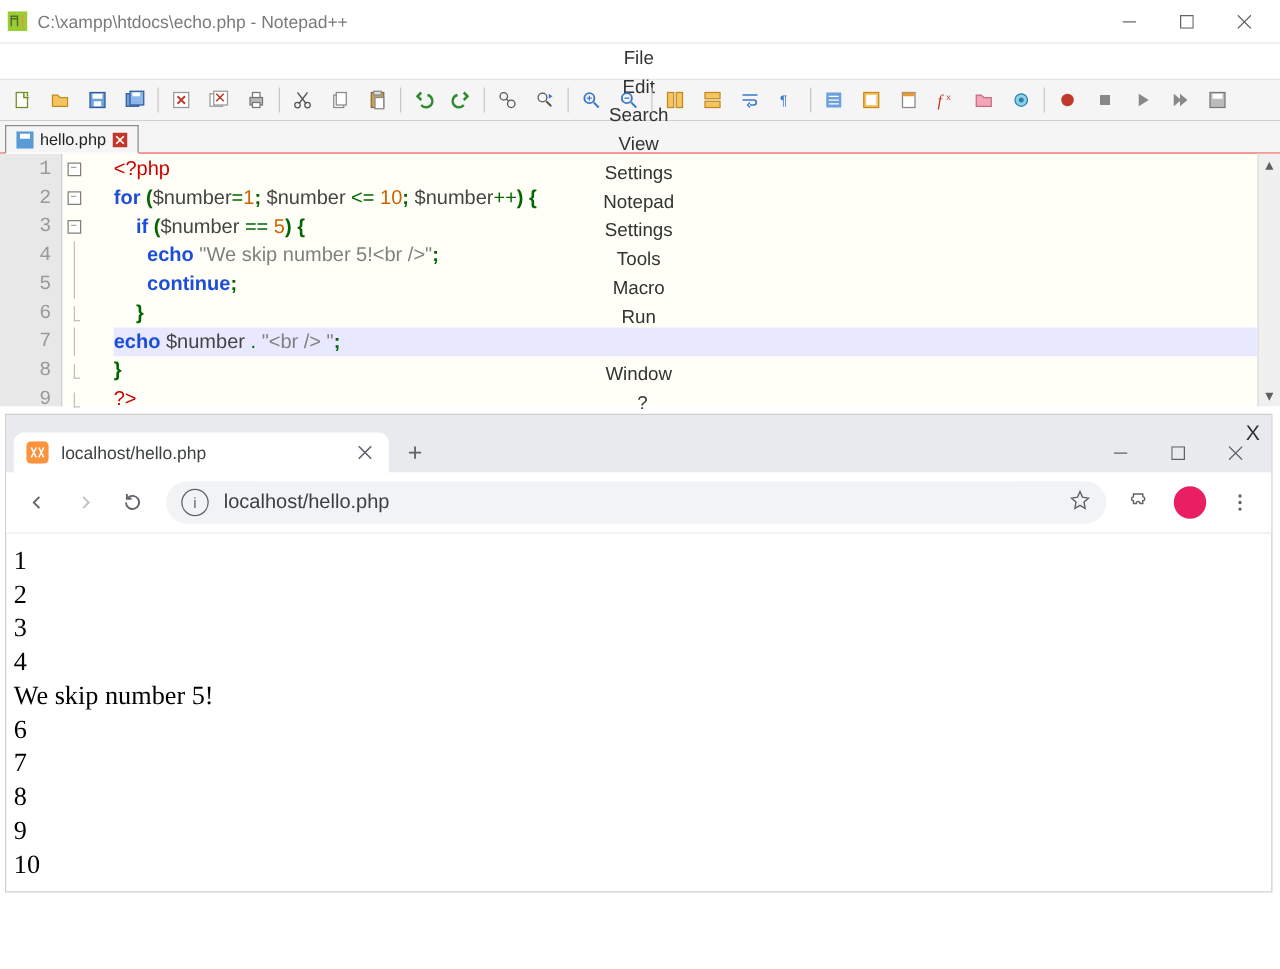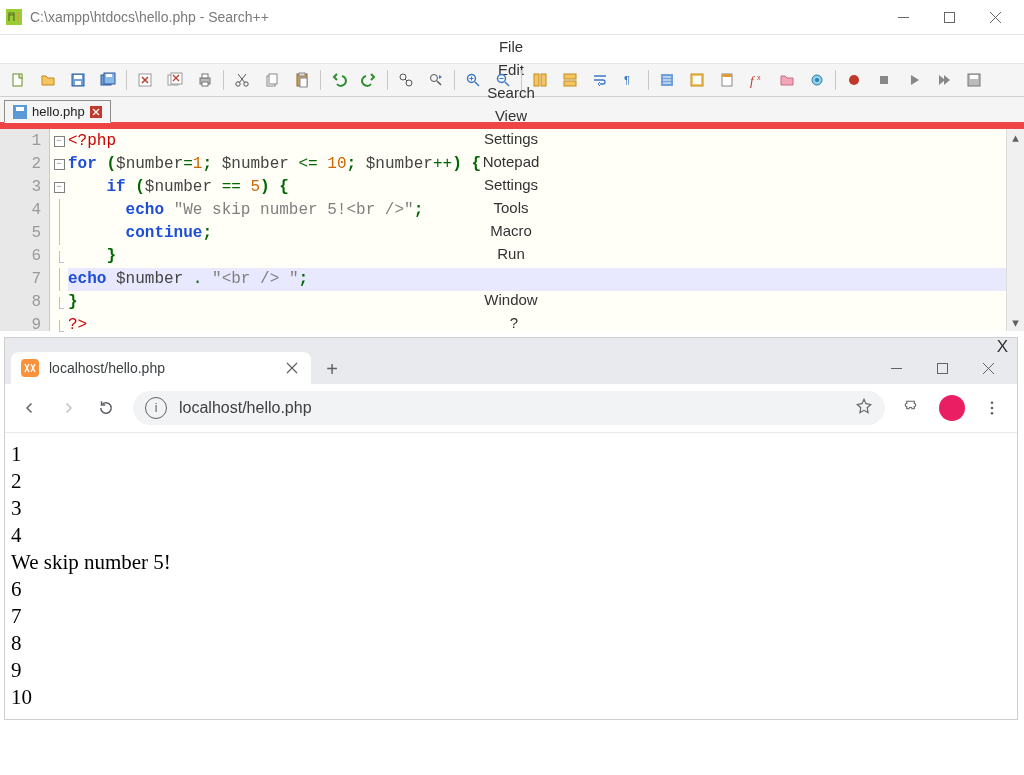--- a/index.html
+++ b/index.html
@@ -12,34 +12,34 @@
   .win-btn{width:46px;height:28px;display:flex;align-items:center;justify-content:center;color:#666;}
   .win-btn svg{width:11px;height:11px;}
   .npp-menubar{display:flex;align-items:center;height:28px;background:#fff;padding:0 4px 0 2px;font-size:15px;color:#333;flex-direction:column;}
   .npp-menubar .menu-item{padding:3px 10px;}
   .npp-menubar .help{margin-left:6px;}
   .npp-menubar .right-x{margin-left:auto;padding:3px 12px;font-size:17px;color:#333;}
   .npp-toolbar{display:flex;align-items:center;height:30px;background:#f5f5f5;border-top:1px solid #e6e6e6;border-bottom:1px solid #cfcfcf;padding:1px 3px;gap:0;}
   .tb-btn{width:24px;height:24px;display:flex;align-items:center;justify-content:center;margin:0 2px;border:1px solid transparent;border-radius:2px;}
   .tb-sep{width:1px;height:20px;background:#c8c8c8;margin:0 3px;}
   .tb-btn svg{width:16px;height:16px;}
-  .npp-filetabs{display:flex;background:#f5f5f5;padding:2px 4px 0 4px;border-bottom:7px solid #ef4444;}
+  .npp-filetabs{display:flex;background:#f5f5f5;padding:2px 4px 0 4px;border-bottom:1px solid #ef4444;}
   .file-tab{display:flex;align-items:center;gap:5px;padding:3px 8px;background:#f5f5f5;border:1px solid #8d8d8d;border-bottom:1px solid #fff;position:relative;top:1px;font-size:13px;}
   .file-tab .tab-ico{width:14px;height:14px;display:flex;align-items:center;justify-content:center;}
   .file-tab .tab-close{width:12px;height:12px;}
   
   .editor-wrap{display:flex;height:202px;background:#fffff7;border-bottom:6px solid #fff;}
   .gutter{width:50px;background:#e8e8e8;text-align:right;color:#9a9a9a;font-family:"Courier New",monospace;font-size:16px;line-height:23px;padding:1px 8px 0 0;box-sizing:border-box;border-right:1px solid #c8c8c8;}
   .fold-col{width:18px;background:#fffff7;font-family:"Courier New",monospace;font-size:16px;line-height:23px;color:#808080;padding-top:1px;}
   .fold-col .f{display:flex;align-items:center;justify-content:center;height:23px;}
   .fold-box{width:9px;height:9px;border:1px solid #808080;background:#fff;display:flex;align-items:center;justify-content:center;font-size:9px;line-height:9px;color:#808080;}
   .fold-line{width:1px;height:23px;background:#c0c0c0;margin:0 auto;}
   .fold-end{width:1px;height:12px;background:#c0c0c0;position:relative;margin:0 auto;}
   .fold-end::after{content:'';position:absolute;left:0;top:11px;width:5px;height:1px;background:#c0c0c0;}
-  .code{flex:1;font-family:Liberation Mono, monospace;font-size:16px;line-height:23px;padding-top:1px;white-space:pre;position:relative;}
+  .code{flex:1;font-family:Liberation Sans, sans-serif;font-size:16px;line-height:23px;padding-top:1px;white-space:pre;position:relative;margin-left:23px;}
   .code .ln{display:block;height:23px;}
   .code .hl{background:#e8e8ff;}
   .kw{color:#1d4ed8;font-weight:bold;}
   .tag{color:#cc0000;}
   .var{color:#444444;}
   .num{color:#cc6600;}
   .str{color:#808080;}
   .pun{color:#006600;font-weight:bold;}
   .op{color:#006600;}
   .vscroll{width:17px;background:#f0f0f0;border-left:1px solid #dcdcdc;display:flex;flex-direction:column;}
@@ -72,21 +72,21 @@
 <div class="npp-window">
 
   <div class="npp-titlebar">
     <span class="app-icon">
       <svg viewBox="0 0 16 16">
           <rect width="16" height="16" fill="#9acd32"></rect>
           <path d="M3 12 L3 4 L8 4 L8 12 M3 6 L8 6" stroke="#556b2f" stroke-width="1.2" fill="none"></path>
           <path d="M11 3 L13 3 L13 13 L11 13 Z" fill="#cda640"></path>
         </svg>
     </span>
-    <span class="title-text">C:\xampp\htdocs\hello.php - Search++</span>
+    <span class="title-text">C:\xampp\htdocs\echo.php - Notepad++</span>
     <span class="spacer"></span>
     <div class="win-btn">
         <svg viewBox="0 0 11 11">
           <path d="M0 5.5 H11" stroke="#666" stroke-width="1"></path>
         </svg>
       </div>
     <div class="win-btn">
         <svg viewBox="0 0 11 11">
           <rect x="0.5" y="0.5" width="10" height="10" fill="none" stroke="#666" stroke-width="1"></rect>
         </svg>

